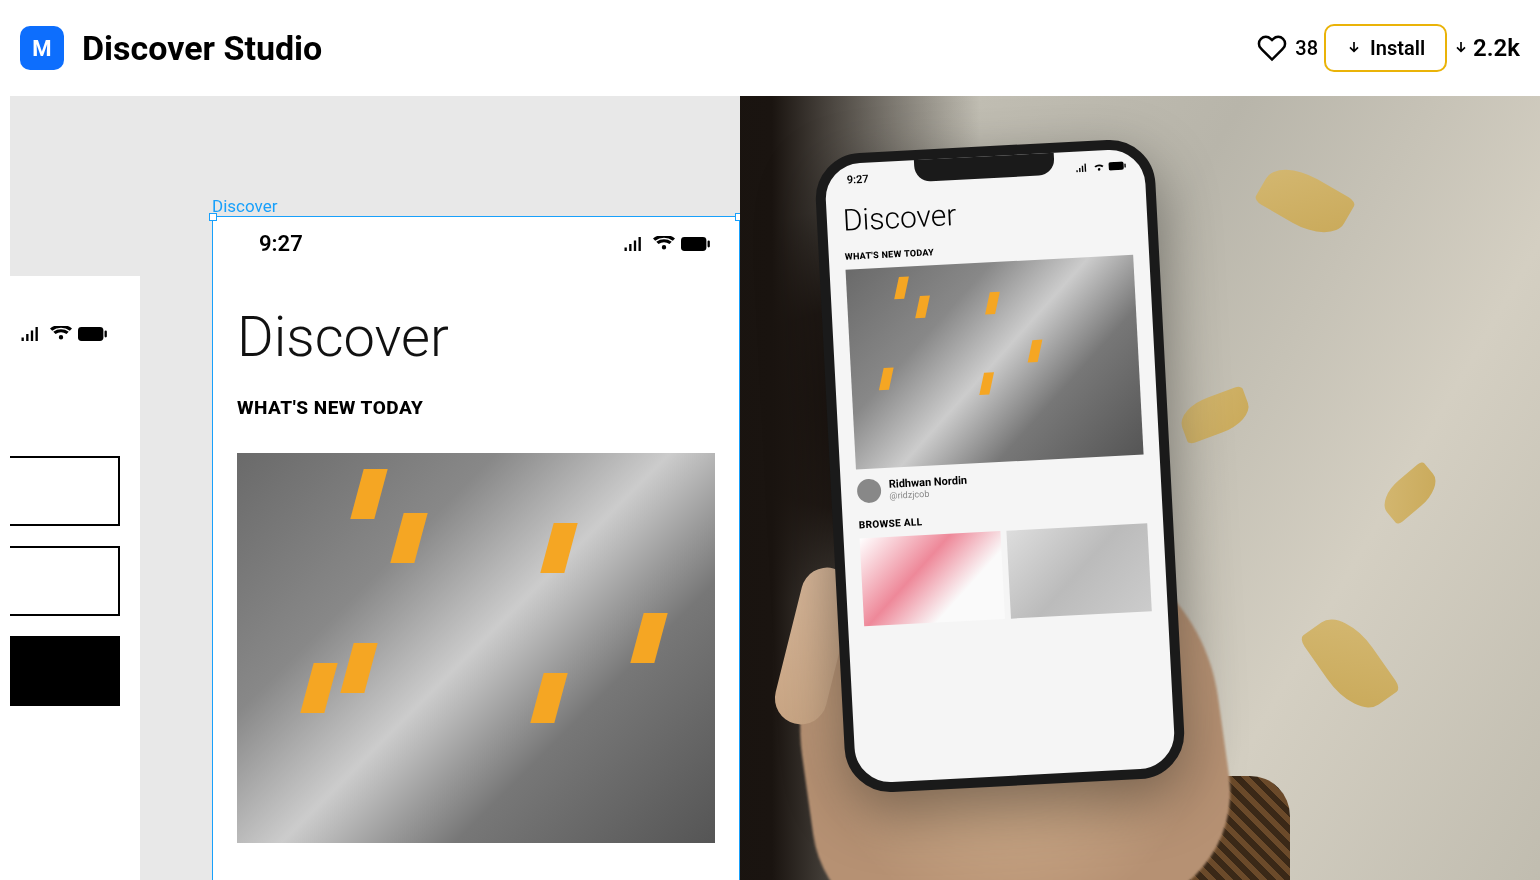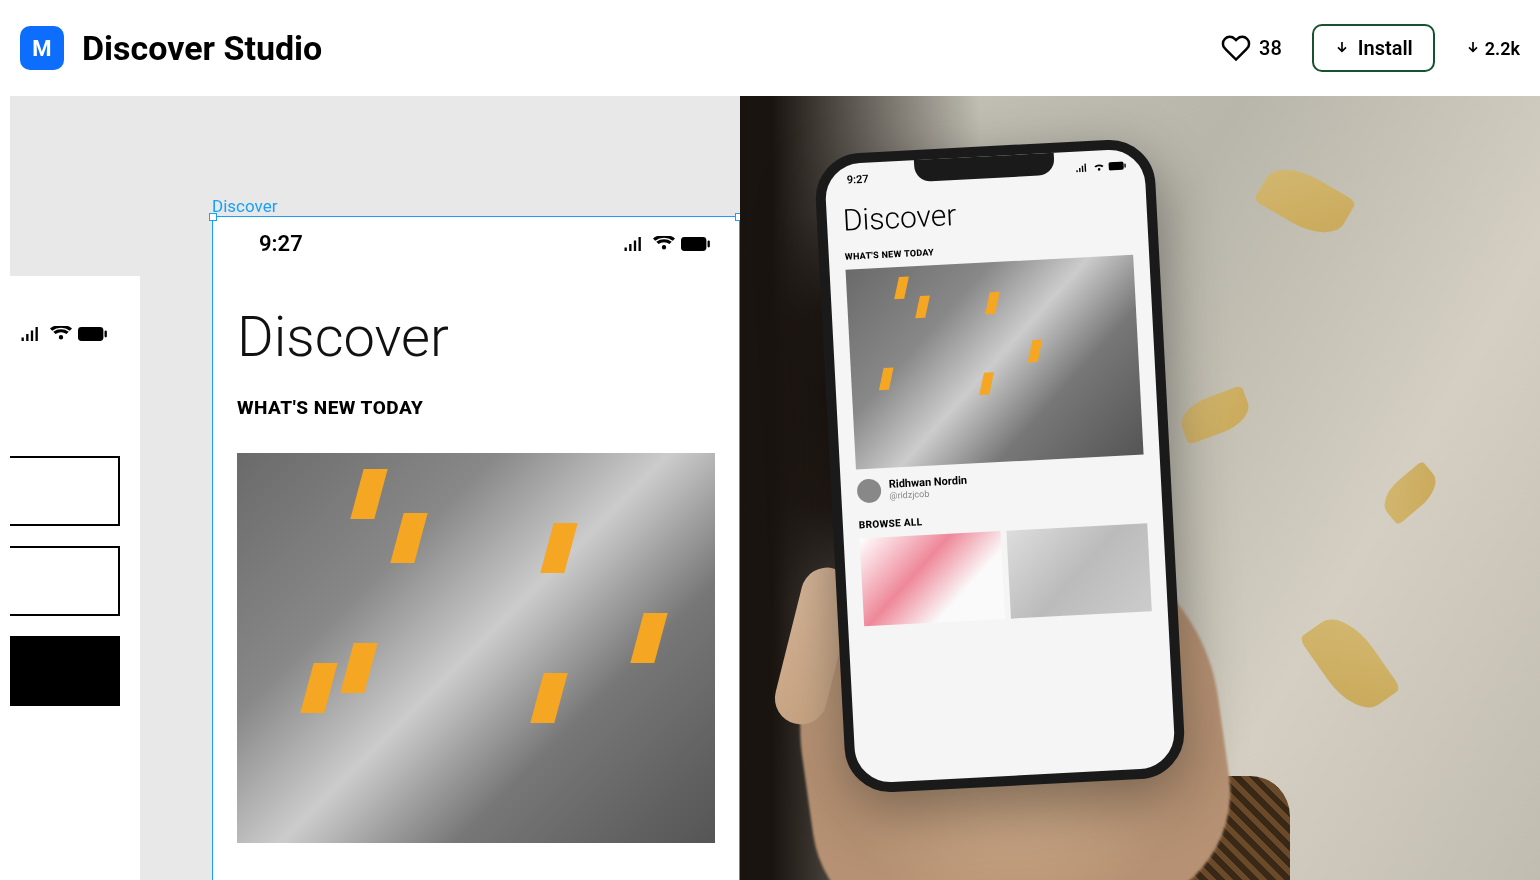--- a/index.html
+++ b/index.html
@@ -27,37 +27,37 @@
     font-weight: 700;
     font-size: 22px;
     margin-right: 18px;
   }
   .title {
     font-size: 34px;
     font-weight: 700;
     color: #000;
     flex: 1;
   }
-  .header-right { display: flex; align-items: center; gap: 30px; }
+  .header-right { display: flex; align-items: center; gap: 6px; }
   .heart-btn { display: flex; align-items: center; gap: 8px; cursor: pointer; }
   .heart-btn svg { width: 30px; height: 30px; }
   .heart-count { font-size: 20px; font-weight: 500; }
   .install-btn {
     display: flex; align-items: center; gap: 8px;
-    border: 2px solid #14532d;
+    border: 2px solid #eab308;
     border-radius: 10px;
     padding: 10px 20px;
     font-size: 20px;
     font-weight: 600;
     cursor: pointer;
     background: #fff;
   }
   .downloads-btn {
     display: flex; align-items: center; gap: 4px;
-    font-size: 18px; font-weight: 600;
+    font-size: 24px; font-weight: 600;
     cursor: pointer;
   }
 
   .canvas {
     position: relative;
     width: 100%;
     height: 784px;
     margin: 0 10px;
     background: #e8e8e8;
     overflow: hidden;

